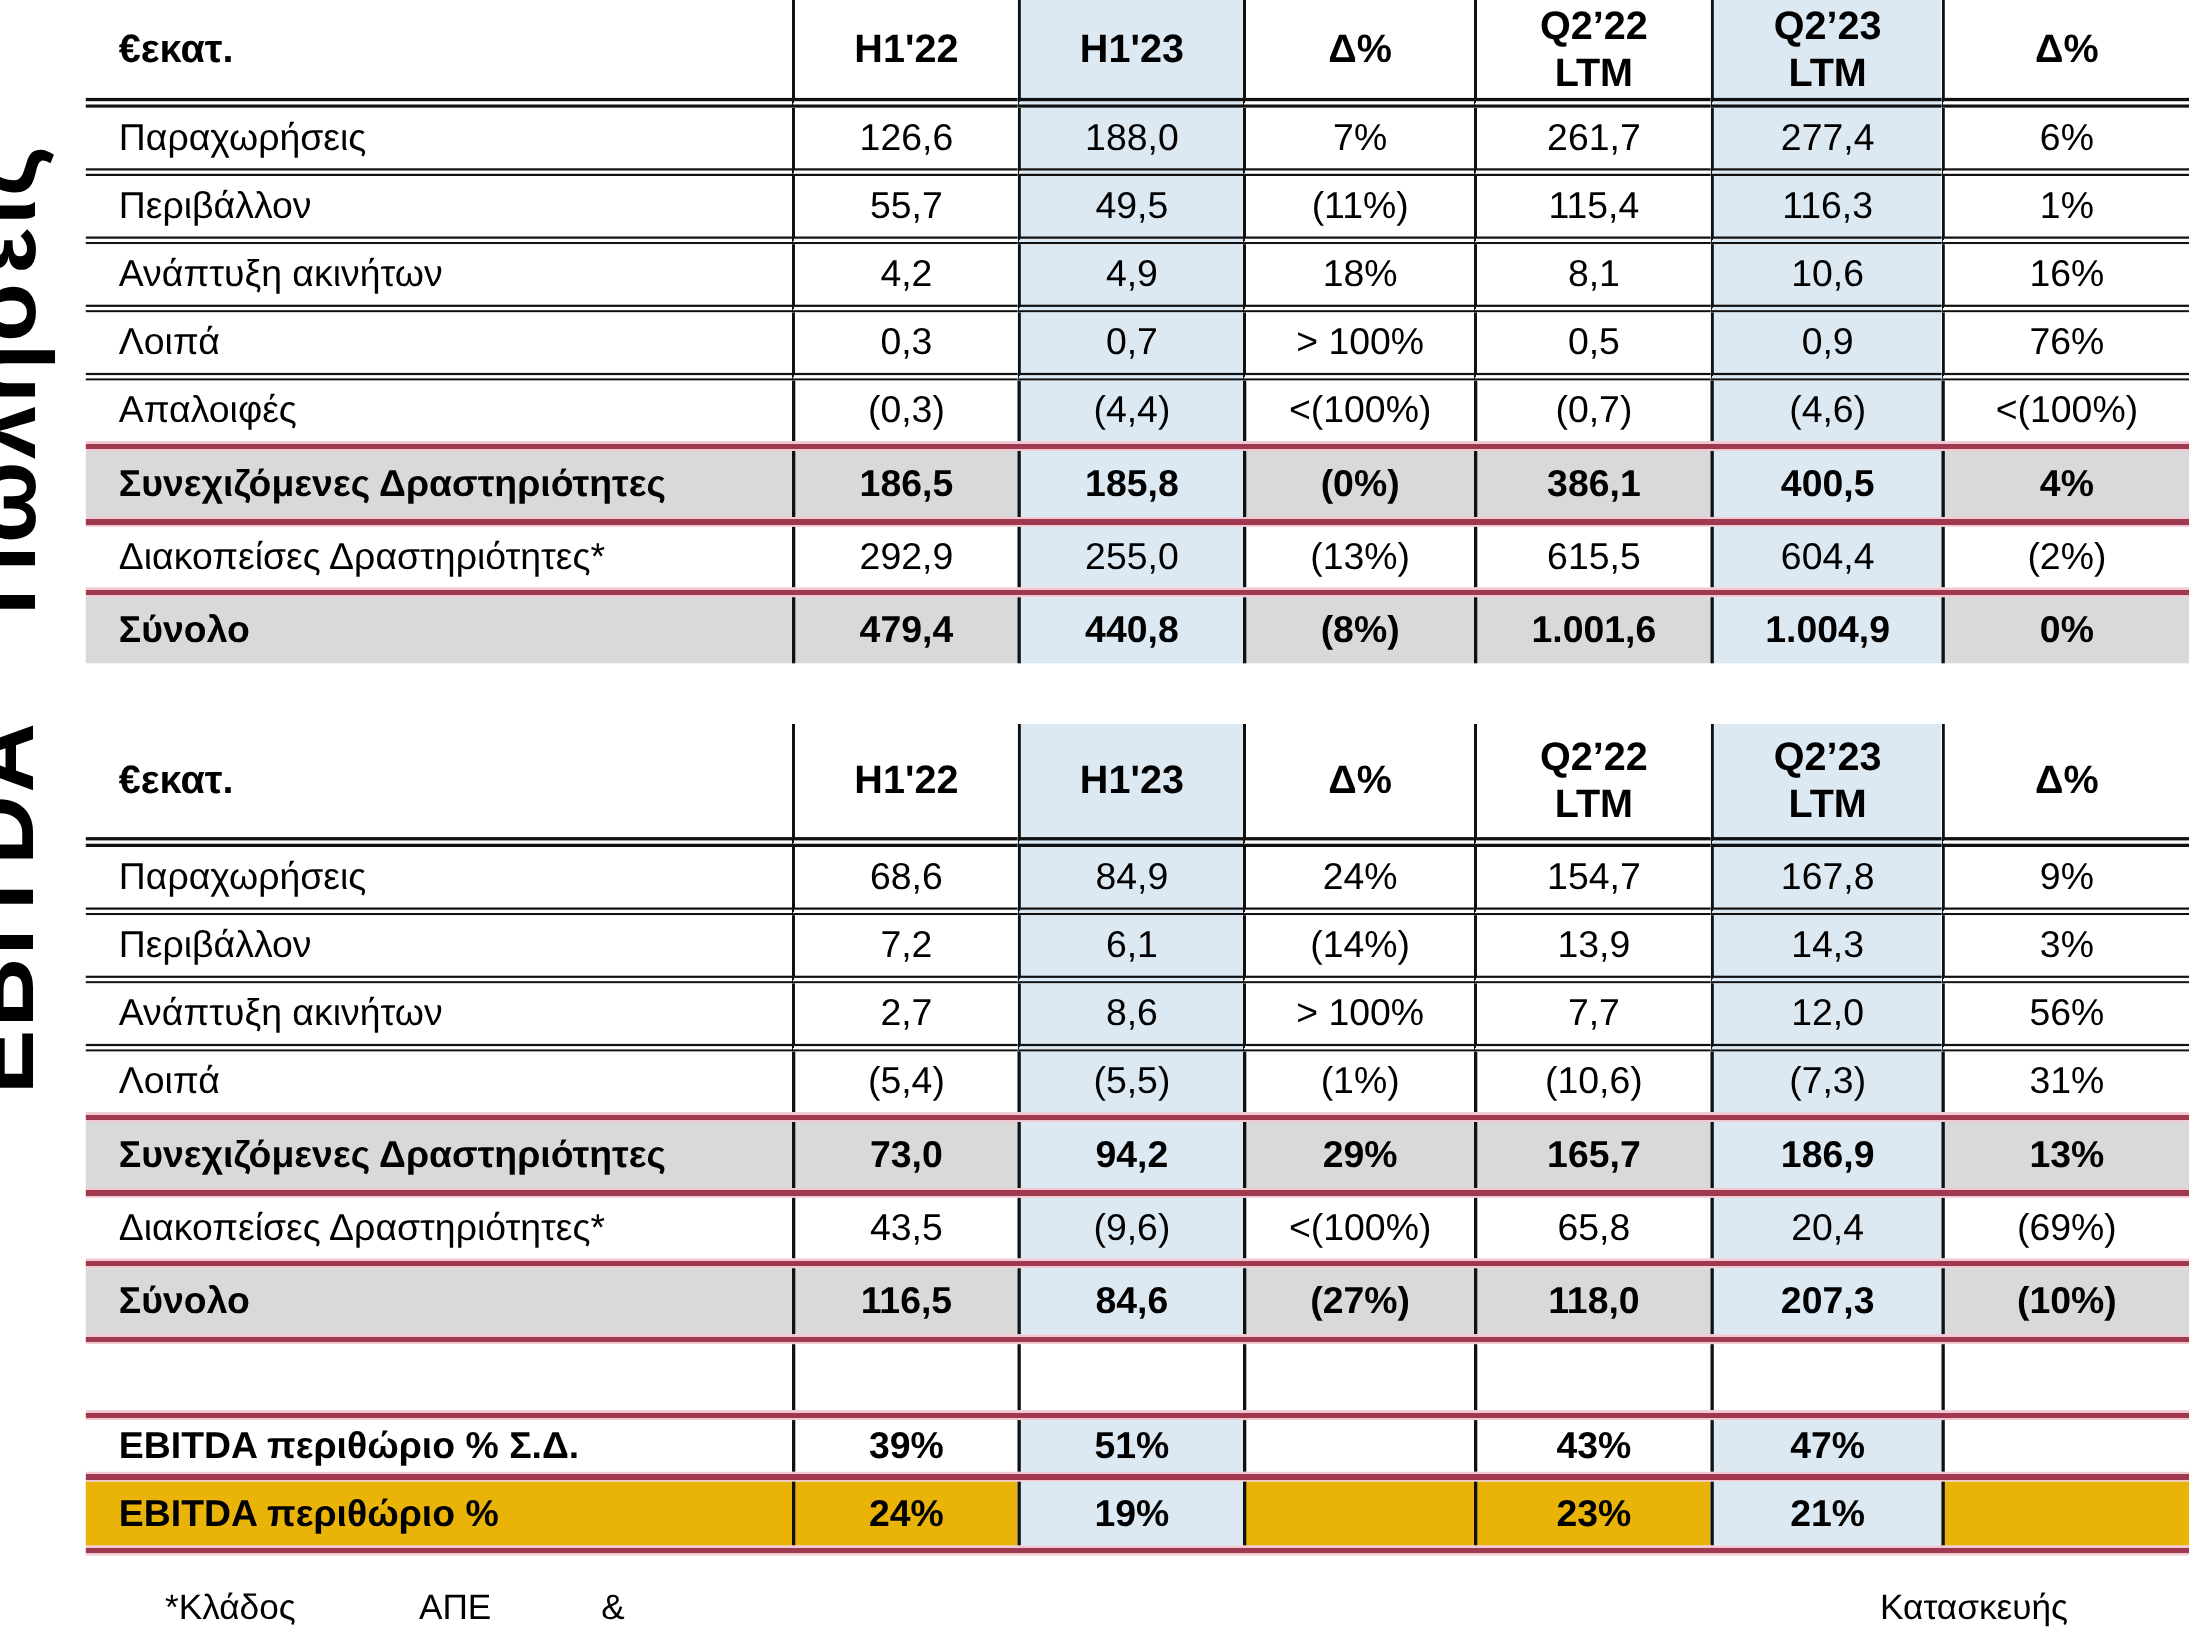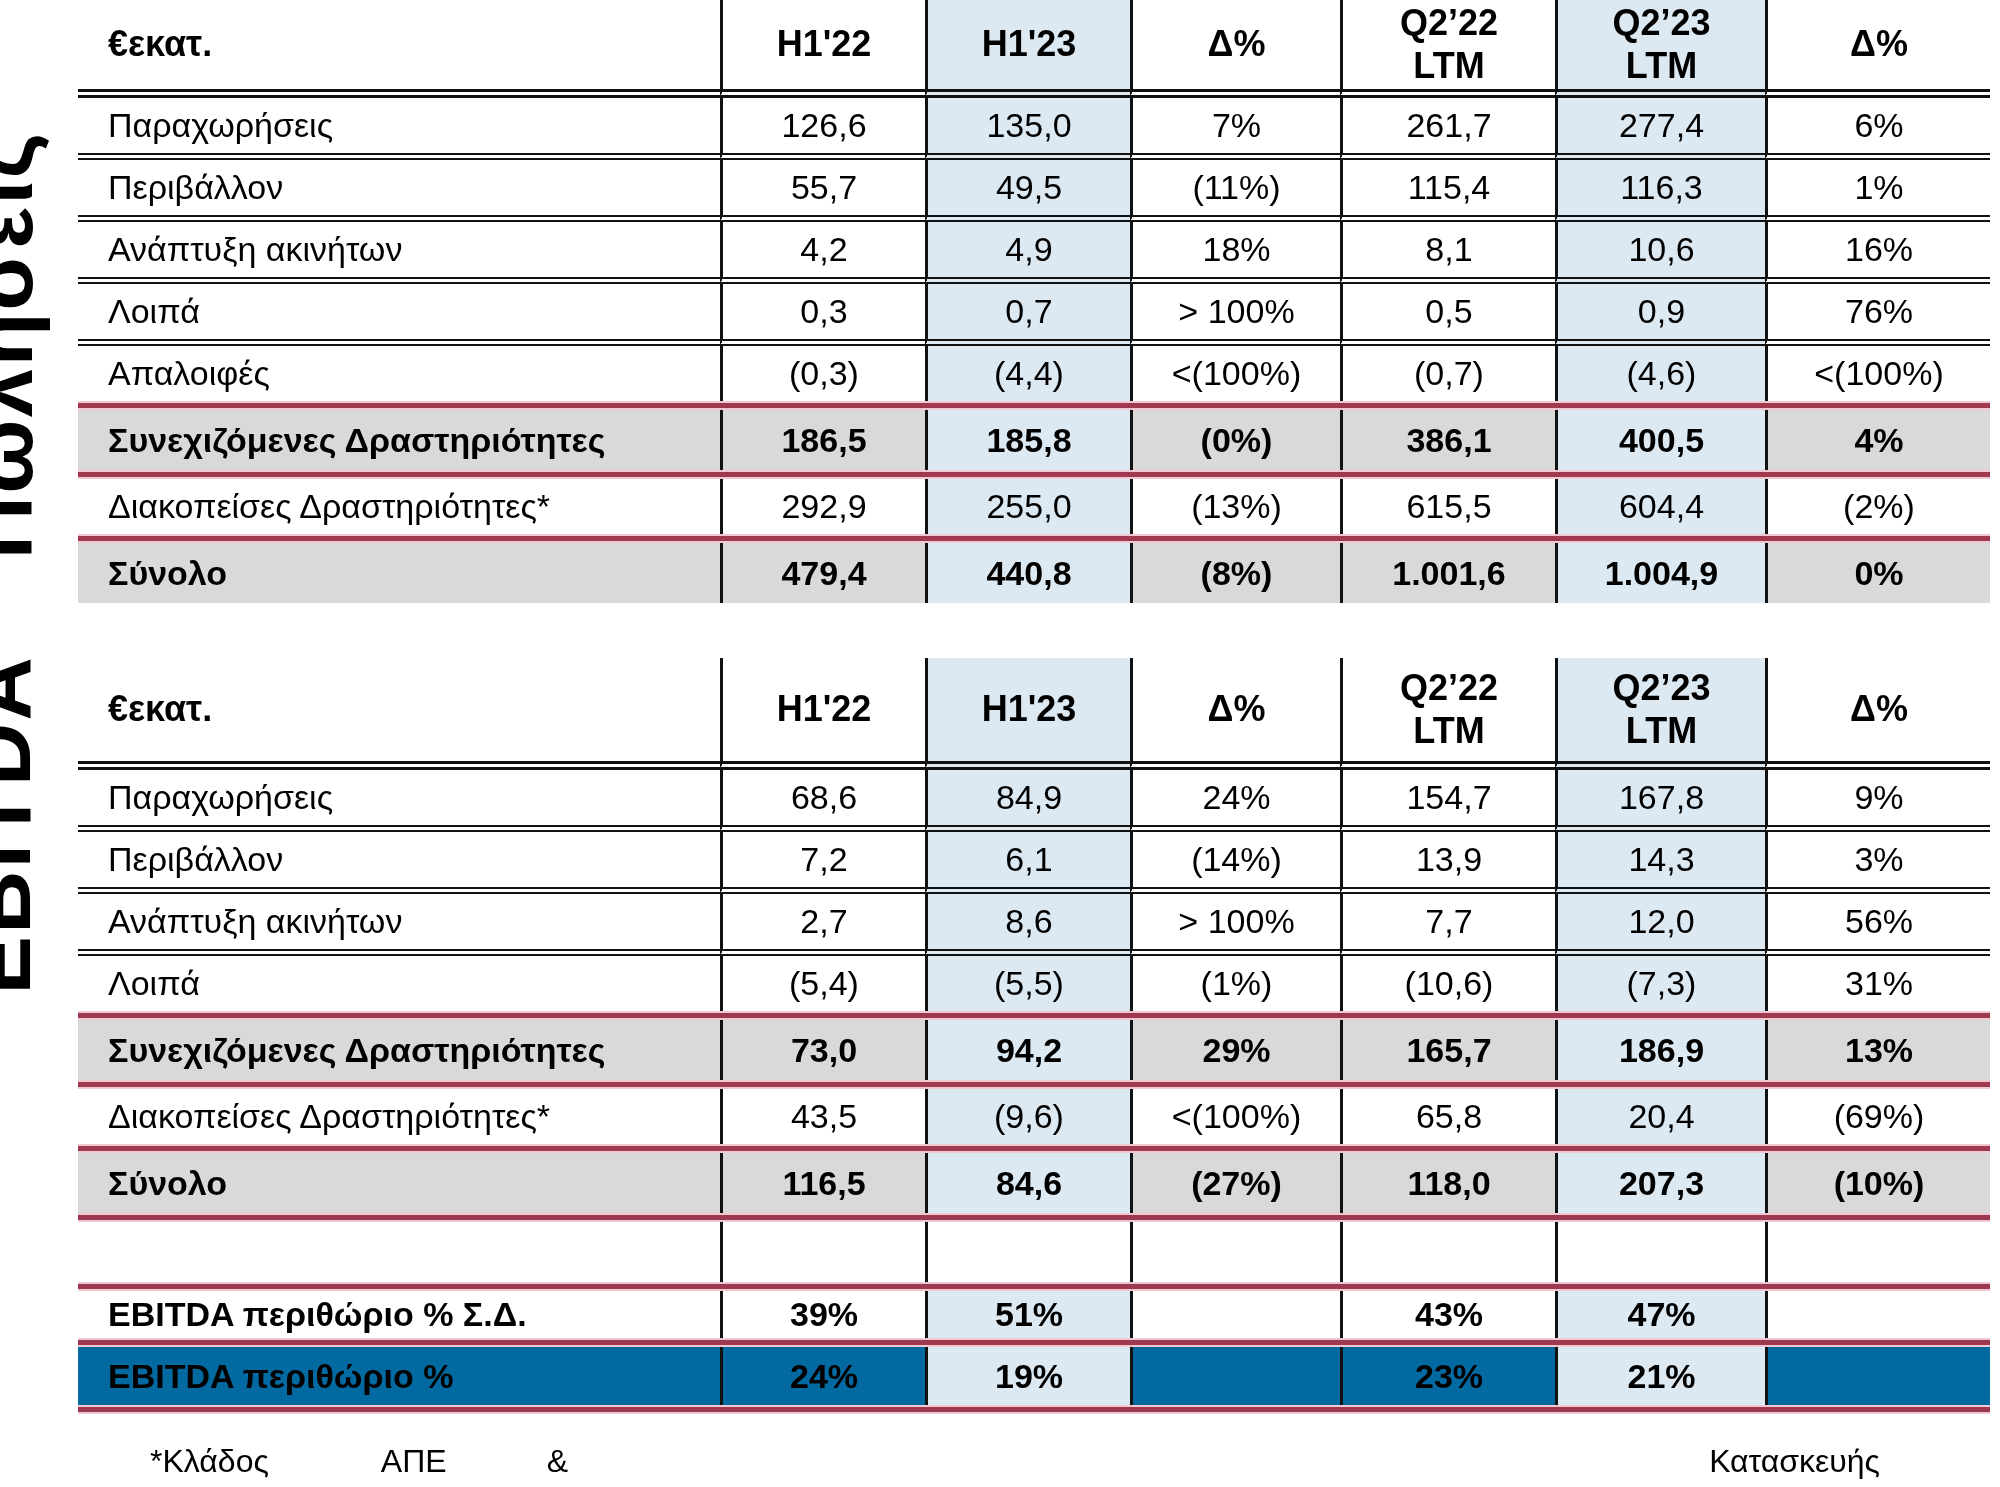--- a/index.html
+++ b/index.html
@@ -52,21 +52,21 @@
     height:9px;border:none !important;padding:0;
     background:linear-gradient(to bottom,#f1c7d1 0 25%,#9e3950 25% 78%,#f1c7d1 78% 100%) !important;
   }
 
   
   tr.gaprow td{height:60px;border-bottom:none;border-left:none;background:#fff !important;}
   tr.gaprow td.keepv{border-left:3px solid #111;}
 
   
   tr.m1 td{font-weight:bold;height:47px;border-bottom:none;}
-  tr.m2 td{font-weight:bold;height:58px;border-bottom:none;background:#0369a1;}
+  tr.m2 td{font-weight:bold;height:58px;border-bottom:none;background:#eab308;}
   tr.m2 td:nth-child(3),tr.m2 td:nth-child(6){background:#dce9f3;}
 
   .footnote{
     position:absolute;left:78px;top:1436px;width:1912px;height:50px;
     display:flex;align-items:center;font-size:32px;white-space:nowrap;
   }
   .footnote .w1{margin-left:72px;}
   .footnote .w2{margin-left:112px;}
   .footnote .w3{margin-left:100px;}
   .footnote .w4{margin-left:auto;margin-right:110px;}
@@ -97,21 +97,21 @@
         <th>Δ%</th>
         <th><span>Q2’22</span><br><span>LTM</span></th>
         <th><span>Q2’23</span><br><span>LTM</span></th>
         <th>Δ%</th>
       </tr>
     </thead>
     <tbody>
       <tr>
         <td class="lbl">Παραχωρήσεις</td>
         <td>126,6</td>
-        <td>135,0</td>
+        <td>188,0</td>
         <td>7%</td>
         <td>261,7</td>
         <td>277,4</td>
         <td>6%</td>
       </tr>
       <tr>
         <td class="lbl">Περιβάλλον</td>
         <td>55,7</td>
         <td>49,5</td>
         <td>(11%)</td>

